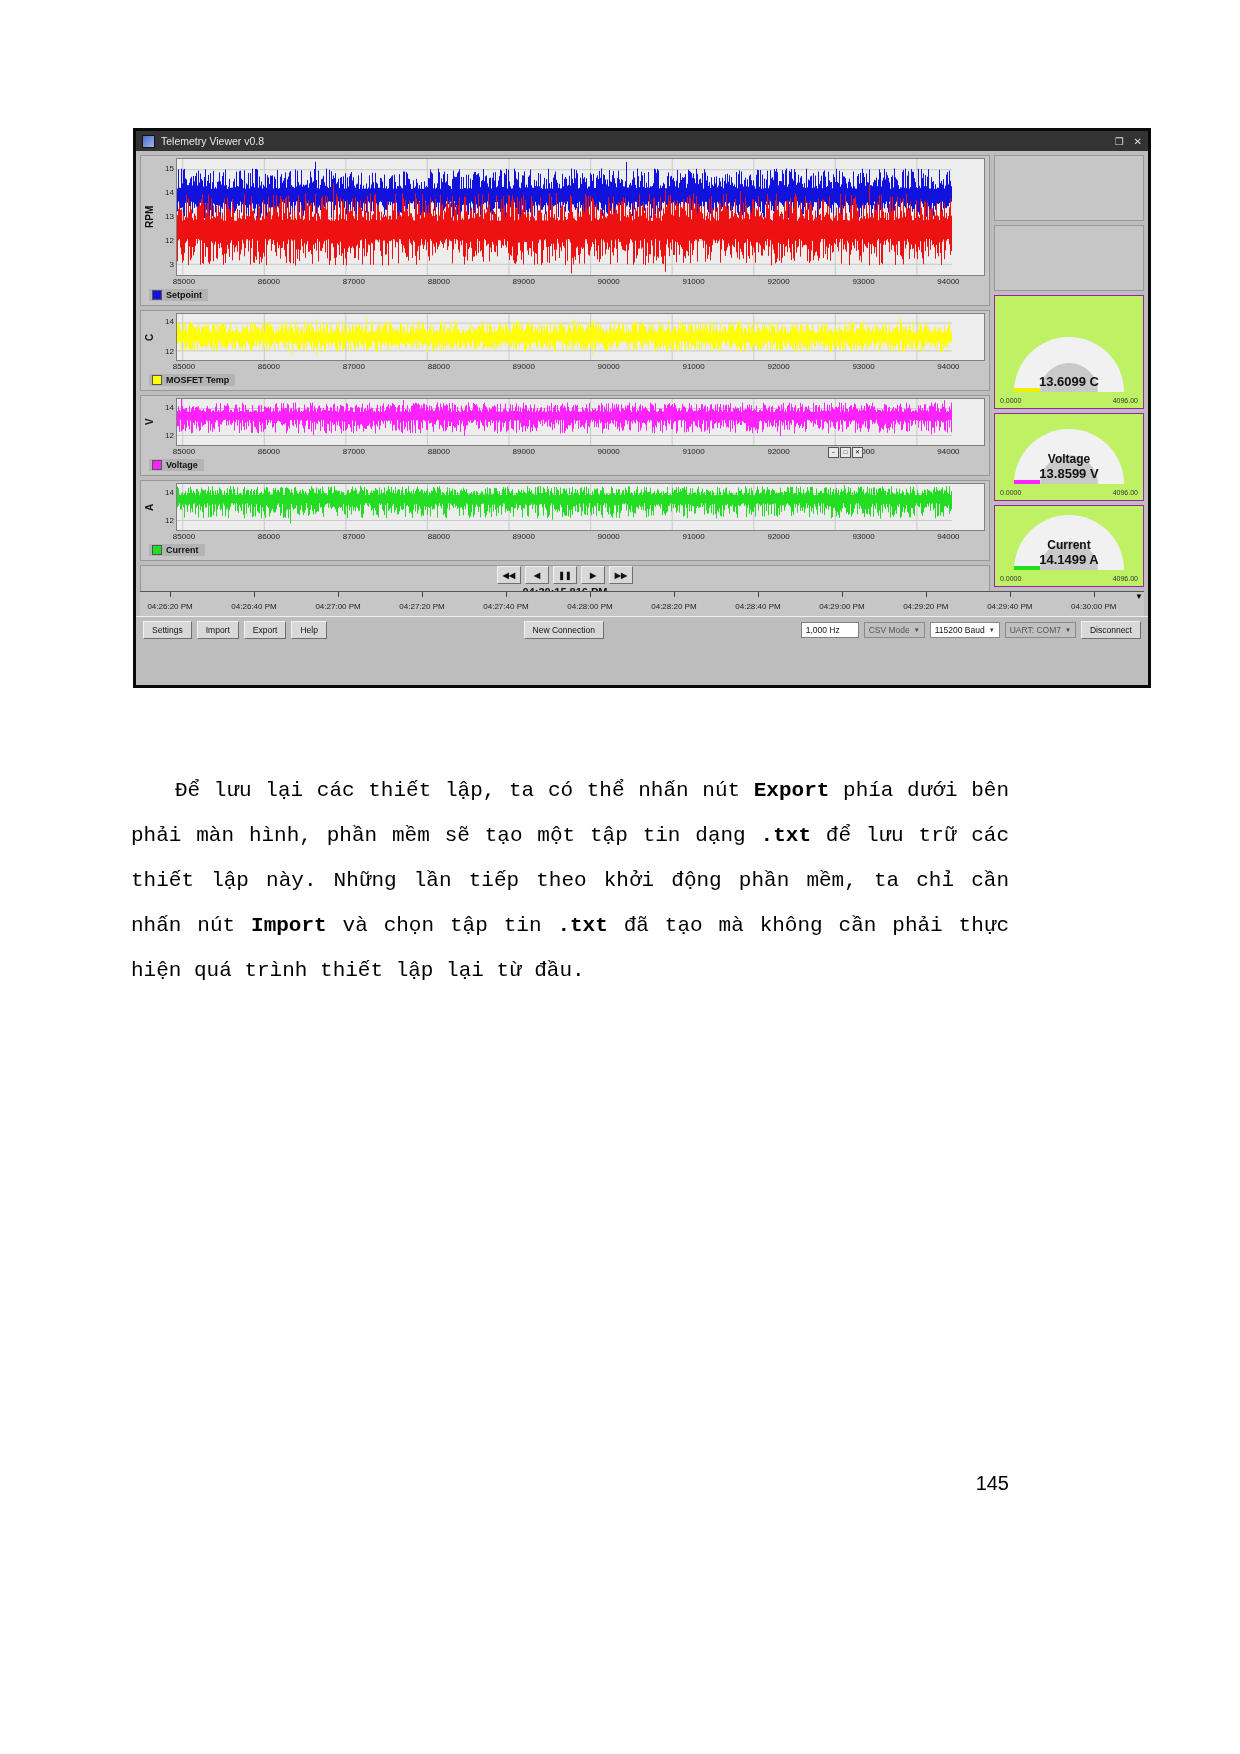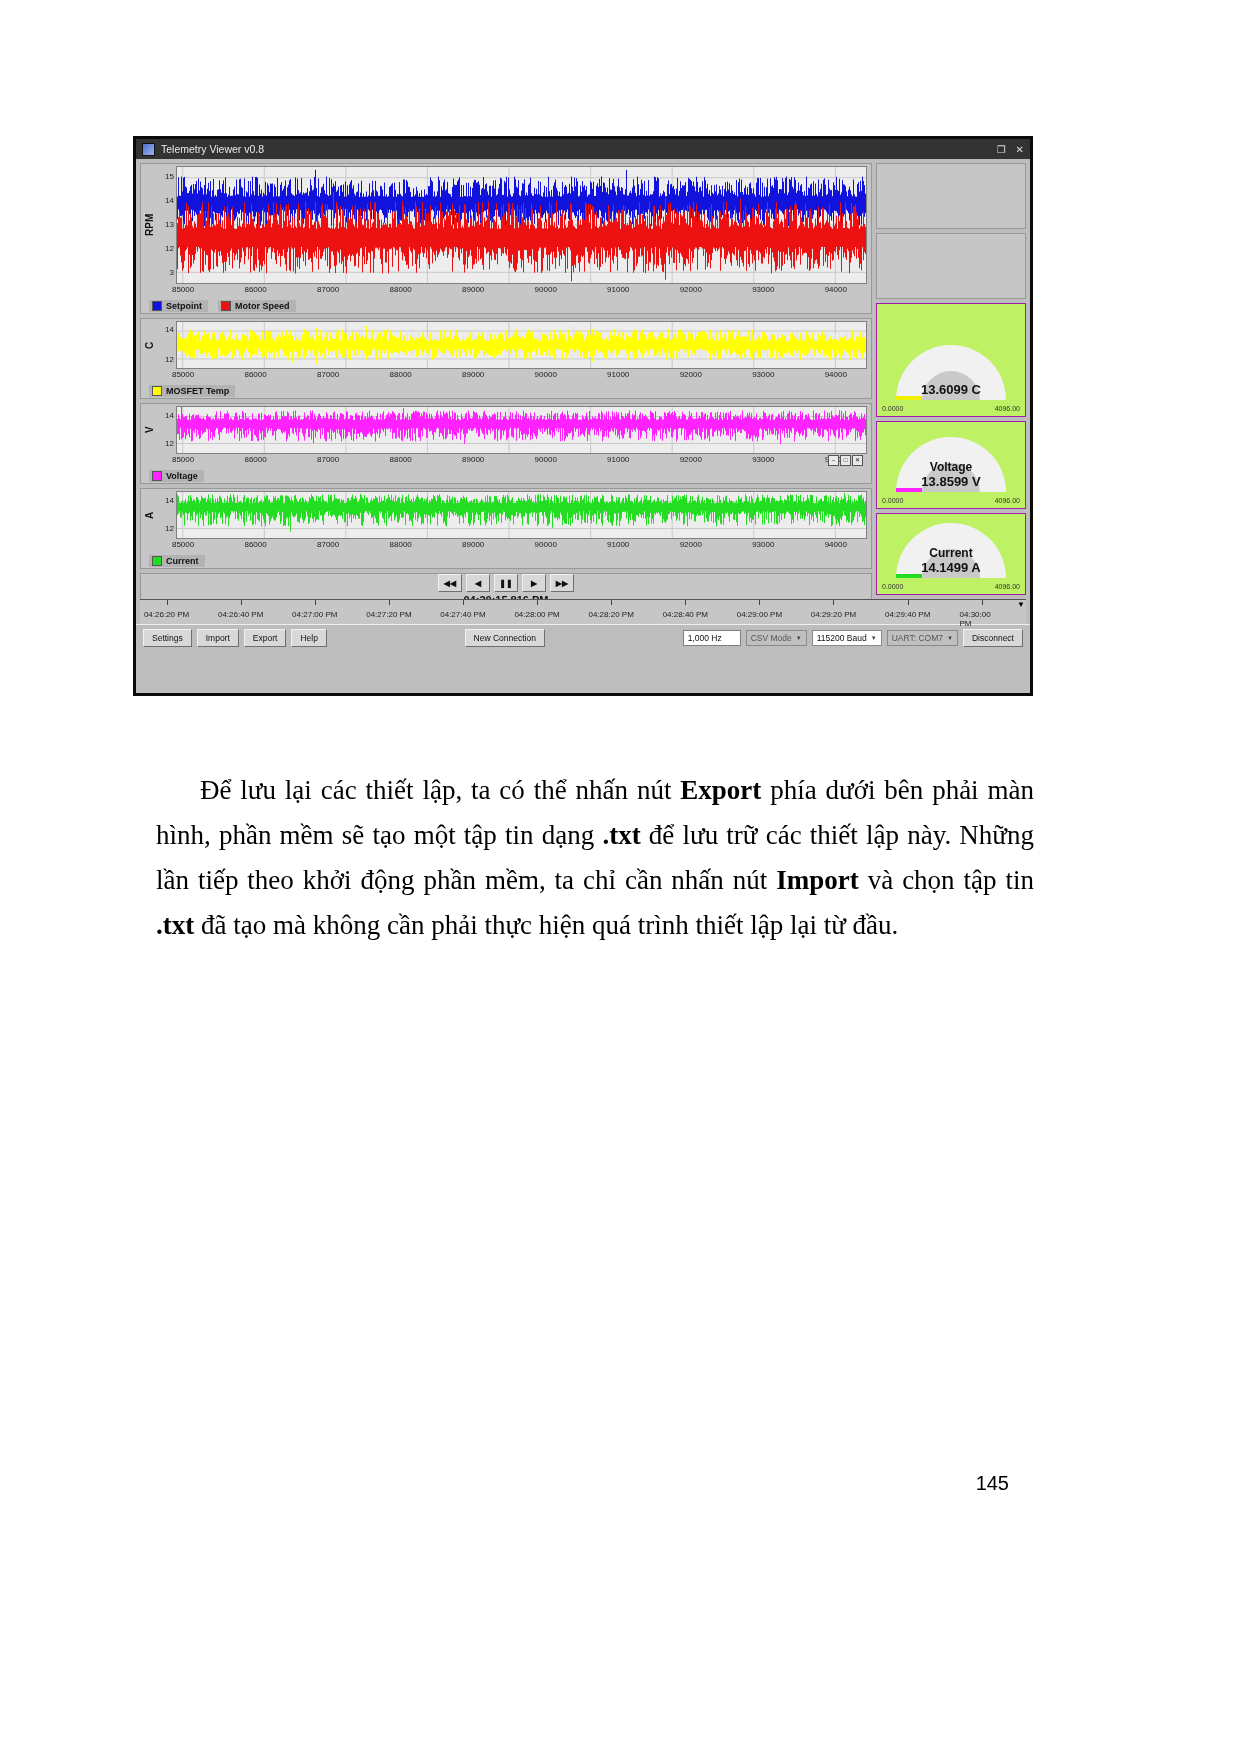--- a/index.html
+++ b/index.html
@@ -1,21 +1,21 @@
 <!DOCTYPE html>
 <html><head>
 <meta charset="utf-8">
 <style>
   html,body{margin:0;padding:0;}
   body{width:1240px;height:1754px;background:#ffffff;position:relative;
        font-family:"Liberation Sans",sans-serif;}
   .page{position:absolute;inset:0;background:#fff;}
 
   
-  .shot{position:absolute;left:133px;top:136px;width:900px;height:560px;
+  .shot{position:absolute;left:133px;top:128px;width:1018px;height:560px;
         border:3px solid #0a0a0a;background:#bdbdbd;box-sizing:border-box;
         font-family:"Liberation Sans",sans-serif;}
   .titlebar{height:20px;background:#333333;color:#e8e8e8;display:flex;align-items:center;
             padding:0 6px;font-size:10.5px;gap:6px;}
   .appicon{width:11px;height:11px;background:linear-gradient(135deg,#4a6fd0,#9fb4e8);
            border:1px solid #111;display:inline-block;}
   .winbtns{margin-left:auto;display:flex;gap:10px;font-size:10px;color:#ddd;}
   .winbtns span{cursor:default;}
   .body{position:relative;height:432px;display:flex;gap:4px;padding:4px;box-sizing:content-box;}
   .chartscol{flex:1;display:flex;flex-direction:column;gap:4px;min-width:0;}
@@ -26,21 +26,21 @@
   .plotrow{display:flex;align-items:stretch;}
   .ylabel{width:13px;display:flex;align-items:center;justify-content:center;
           font-size:10px;font-weight:bold;color:#111;
           writing-mode:vertical-rl;transform:rotate(180deg);}
   .yticks{width:20px;position:relative;font-size:8px;color:#222;}
   .yticks span{position:absolute;right:2px;}
   .plot{flex:1;background:#ededed;border:1px solid #808080;position:relative;overflow:hidden;}
   .plot svg{display:block;}
   .xticks{height:13px;position:relative;margin-left:35px;font-size:8px;color:#222;}
   .xticks span{position:absolute;top:1px;transform:translateX(-50%);text-align:center;}
-  .legend{height:15px;display:flex;gap:10px;margin-left:6px;align-items:flex-end;}
+  .legend{height:15px;display:flex;gap:10px;margin-left:6px;align-items:flex-start;flex-direction:column;}
   .litem{display:inline-flex;align-items:center;gap:4px;font-size:9px;font-weight:bold;
          color:#111;background:#b3b3b3;padding:1px 6px 1px 3px;}
   .litem i{width:8px;height:8px;display:inline-block;border:1px solid #555;}
 
   .h-tall .plotrow{height:118px;}
   .h-short .plotrow{height:48px;}
 
   
   .playstrip{flex:1;background:#c6c6c6;border:1px solid #989898;display:flex;
              flex-direction:column;align-items:center;justify-content:center;gap:2px;}
@@ -86,22 +86,22 @@
   .tsel{border:1px solid #8a8a8a;font-size:8.5px;padding:2px 4px;display:flex;
         align-items:center;gap:4px;cursor:default;}
   .tsel .car{font-size:6px;color:#444;}
   .dis{background:#c0c0c0;color:#555;}
   .ena{background:#ffffff;color:#111;}
 
   
   .caption{position:absolute;left:131px;top:716px;width:878px;text-align:center;
            font-family:"Liberation Serif",serif;font-style:italic;font-size:22px;color:#000;}
   .para{position:absolute;left:131px;top:768px;width:878px;text-align:justify;
-        font-family:Liberation Serif, serif;font-size:27px;line-height:45px;
-        color:#000;text-indent:44px;margin-left:25px;}
+        font-family:Liberation Mono, monospace;font-size:21px;line-height:45px;
+        color:#000;text-indent:44px;}
   .para b{font-weight:bold;}
   .pagenum{position:absolute;left:131px;top:1472px;width:878px;text-align:right;
            font-family:Liberation Sans, sans-serif;font-size:20px;color:#000;}
 </style>
 </head>
 <body>
 
 <div class="page">
 
   <div class="shot">

